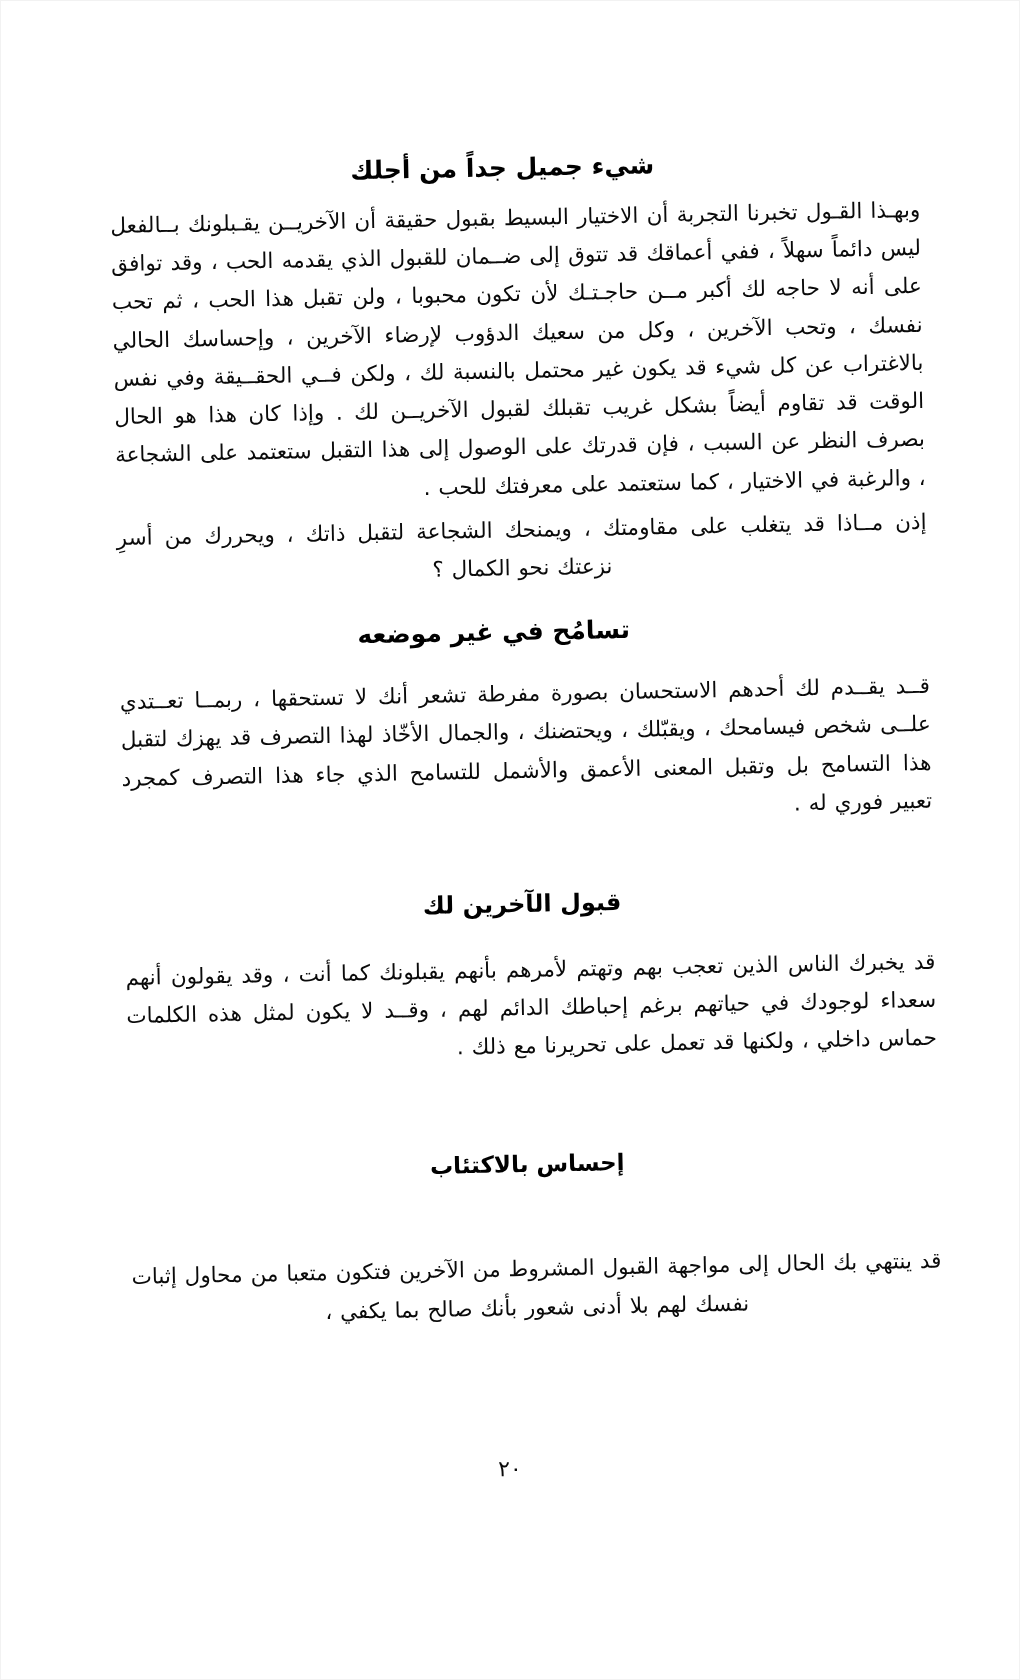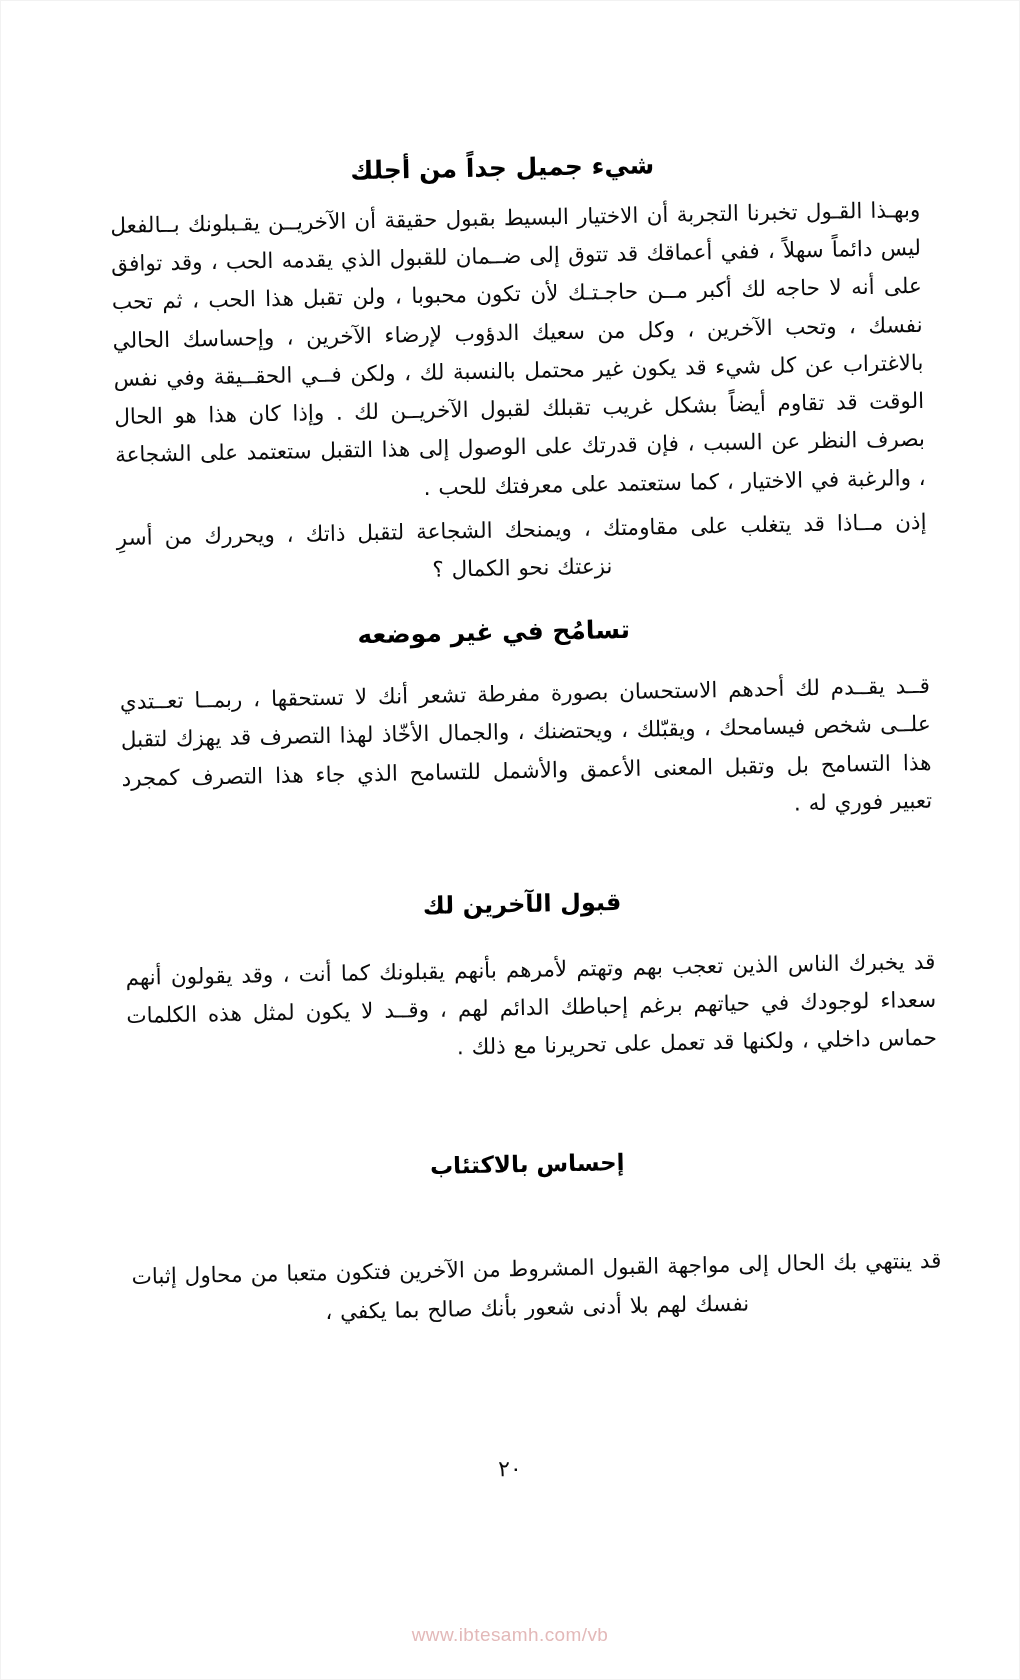--- a/index.html
+++ b/index.html
@@ -122,17 +122,16 @@
     <p class="para p-justified loose">قد يخبرك الناس الذين تعجب بهم وتهتم لأمرهم بأنهم يقبلونك كما أنت ، وقد يقولون أنهم سعداء لوجودك في حياتهم برغم إحباطك الدائم لهم ، وقــد لا يكون لمثل هذه الكلمات حماس داخلي ، ولكنها قد تعمل على تحريرنا مع ذلك .</p>
 
     <h2 class="sec-title t-sub3">إحساس بالاكتئاب</h2>
 
     <p class="para last-center loose">قد ينتهي بك الحال إلى مواجهة القبول المشروط من الآخرين   فتكون متعبا من محاول إثبات نفسك لهم بلا أدنى شعور بأنك صالح بما يكفي ،</p>
 
   </div>
 
   <div id="page-number">٢٠</div>
 
-  <div id="watermark">www.ibtesamh.com/vb</div>
 
   <div id="scan-edge"></div>
 
 </div>
 
 </body></html>

